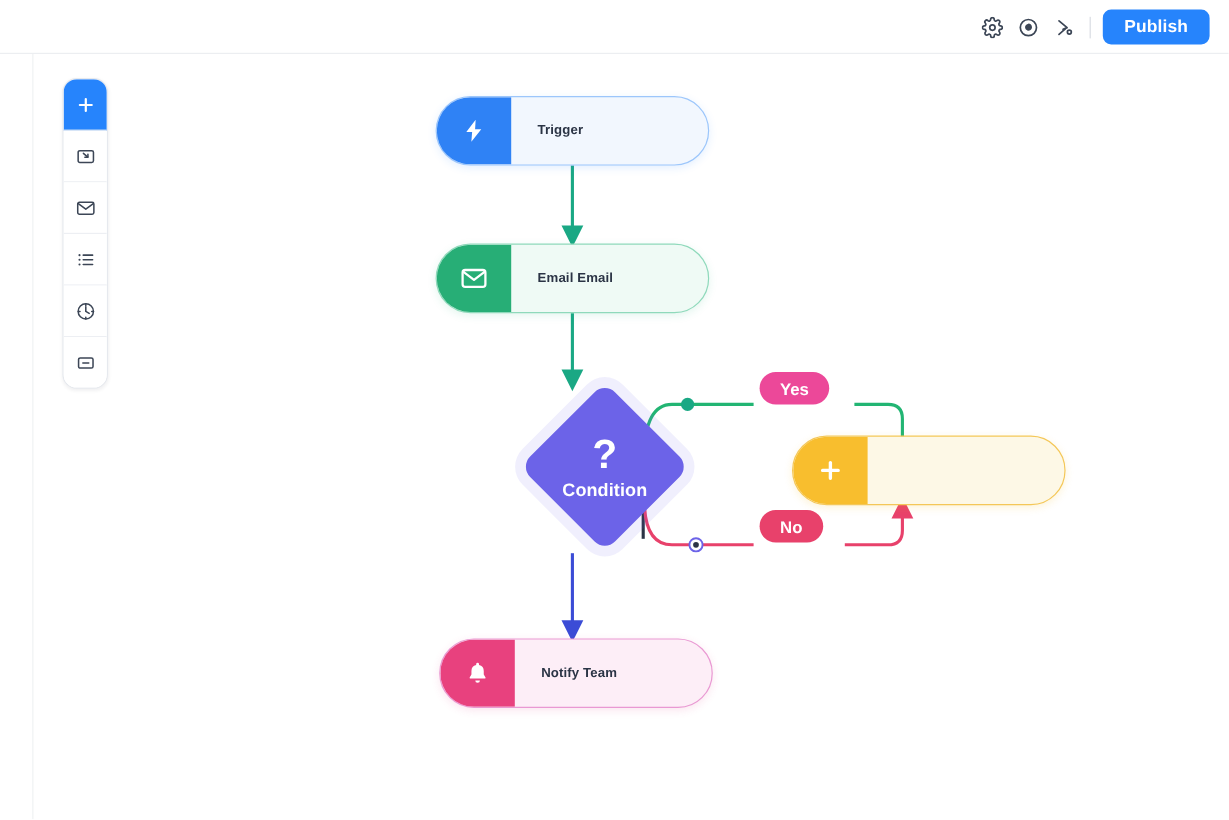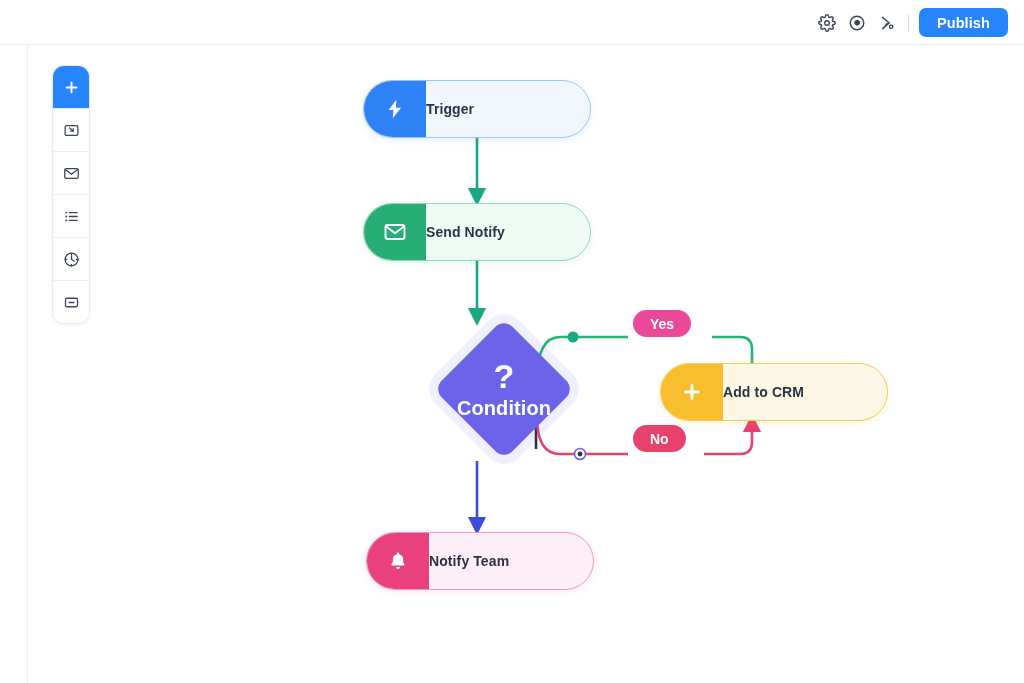--- a/index.html
+++ b/index.html
@@ -134,21 +134,22 @@
     display: flex;
     align-items: center;
     justify-content: center;
     color: #ffffff;
     flex: 0 0 62px;
   }
   .node-label {
     flex: 1;
     display: flex;
     align-items: center;
-    font-size: 14px;
+    padding-left: 22px;
+    font-size: 11px;
     font-weight: 700;
     color: #2b3445;
     letter-spacing: .1px;
   }
 
   .node-trigger {
     left: 335px; top: 35px; width: 228px;
     border: 1.6px solid #9cc6fb;
     background: #f2f7fe;
     box-shadow: 0 2px 7px rgba(38,132,252,.13);
@@ -206,21 +207,21 @@
     color: #ffffff;
     pointer-events: none;
   }
   .diamond-q {
     font-size: 34px;
     font-weight: 700;
     line-height: 1;
     margin-bottom: 4px;
   }
   .diamond-text {
-    font-size: 20px;
+    font-size: 15px;
     font-weight: 600;
     letter-spacing: .1px;
   }
 
   
   .pill {
     position: absolute;
     height: 27px;
     display: flex;
     align-items: center;
@@ -319,38 +320,37 @@
       <div class="node-label">Trigger</div>
     </div>
 
     <div class="node node-email">
       <div class="node-icon">
         <svg width="24" height="24" viewBox="0 0 24 24" fill="none" stroke="currentColor" stroke-width="1.9" stroke-linecap="round" stroke-linejoin="round">
           <rect x="2.5" y="5" width="19" height="14" rx="2.2"></rect>
           <path d="M3.2 6.5L12 13.2l8.8-6.7"></path>
         </svg>
       </div>
-      <div class="node-label">Send Notify</div>
+      <div class="node-label">Email Email</div>
     </div>
 
     <div class="node-condition">
       <div class="diamond-shape"></div>
       <div class="diamond-content">
         <div class="diamond-q">?</div>
         <div class="diamond-text">Condition</div>
       </div>
     </div>
 
     <div class="node node-crm">
       <div class="node-icon">
         <svg width="24" height="24" viewBox="0 0 24 24" fill="none" stroke="currentColor" stroke-width="2.8" stroke-linecap="round">
           <path d="M12 5.5v13M5.5 12h13"></path>
         </svg>
       </div>
-      <div class="node-label">Add to CRM</div>
     </div>
 
     <div class="node node-notify">
       <div class="node-icon">
         <svg width="22" height="22" viewBox="0 0 24 24" fill="currentColor">
           <path d="M12 2.6a1.3 1.3 0 0 1 1.3 1.3v.6a5.6 5.6 0 0 1 4.3 5.45v3.2l1.5 2.5a.8.8 0 0 1-.7 1.25H5.6a.8.8 0 0 1-.7-1.25l1.5-2.5v-3.2A5.6 5.6 0 0 1 10.7 4.5v-.6A1.3 1.3 0 0 1 12 2.6z"></path>
           <path d="M9.9 18.6h4.2a2.1 2.1 0 0 1-4.2 0z"></path>
         </svg>
       </div>
       <div class="node-label">Notify Team</div>

